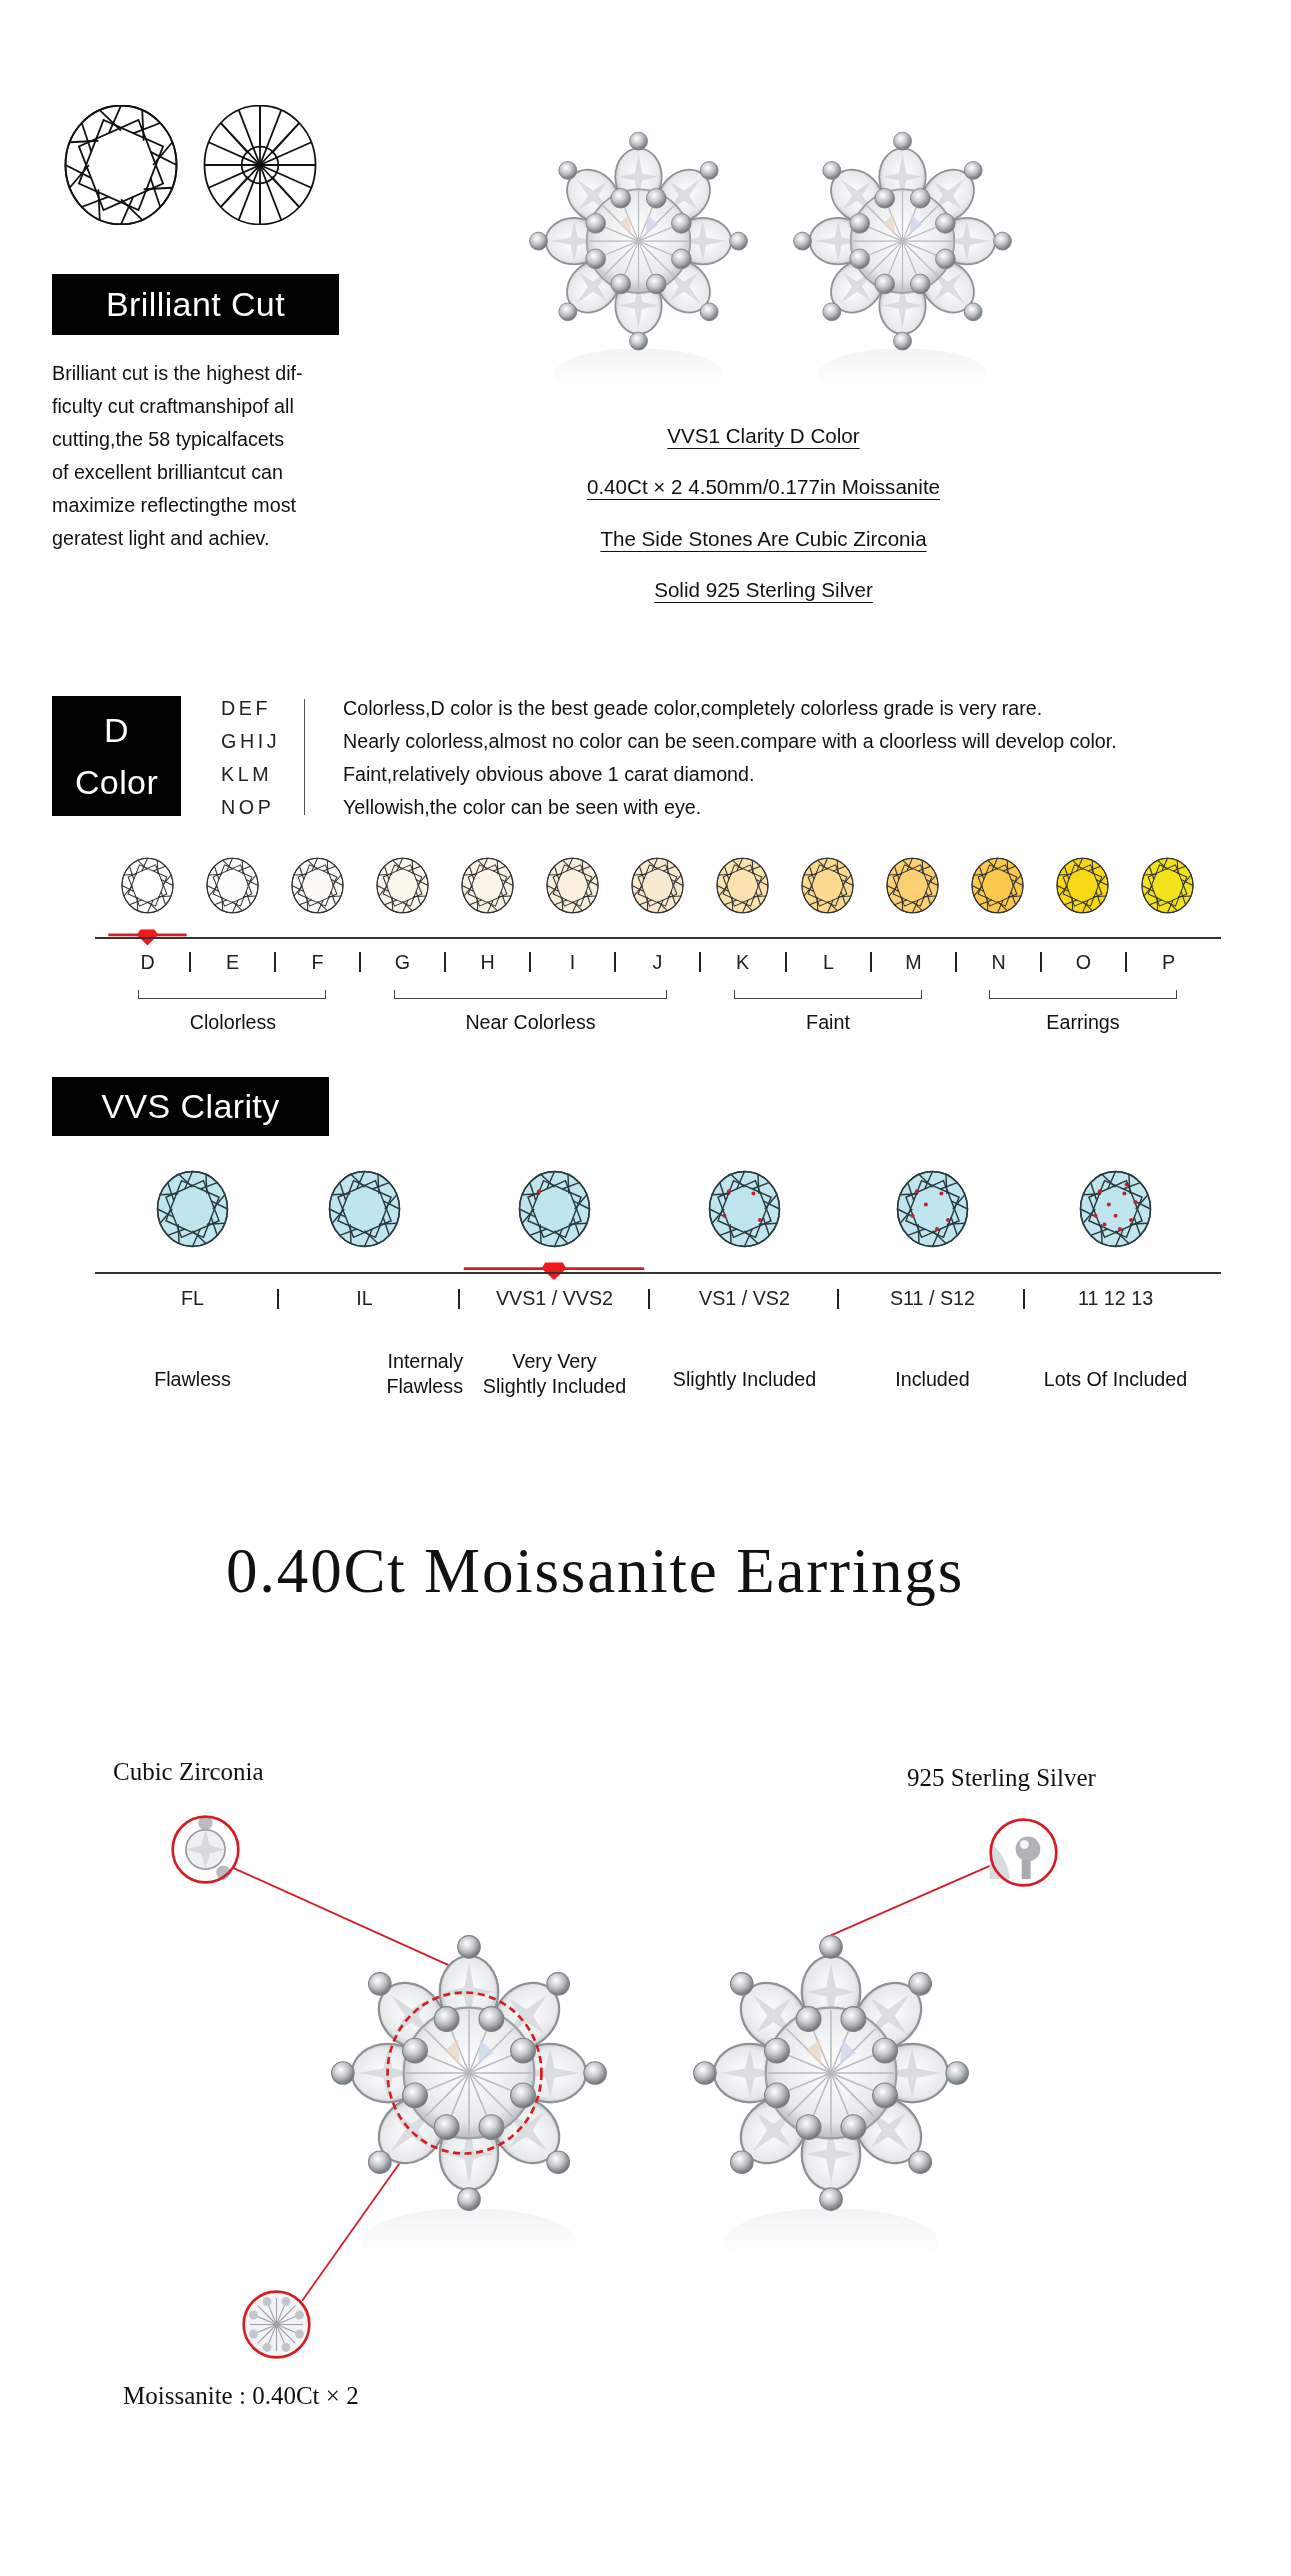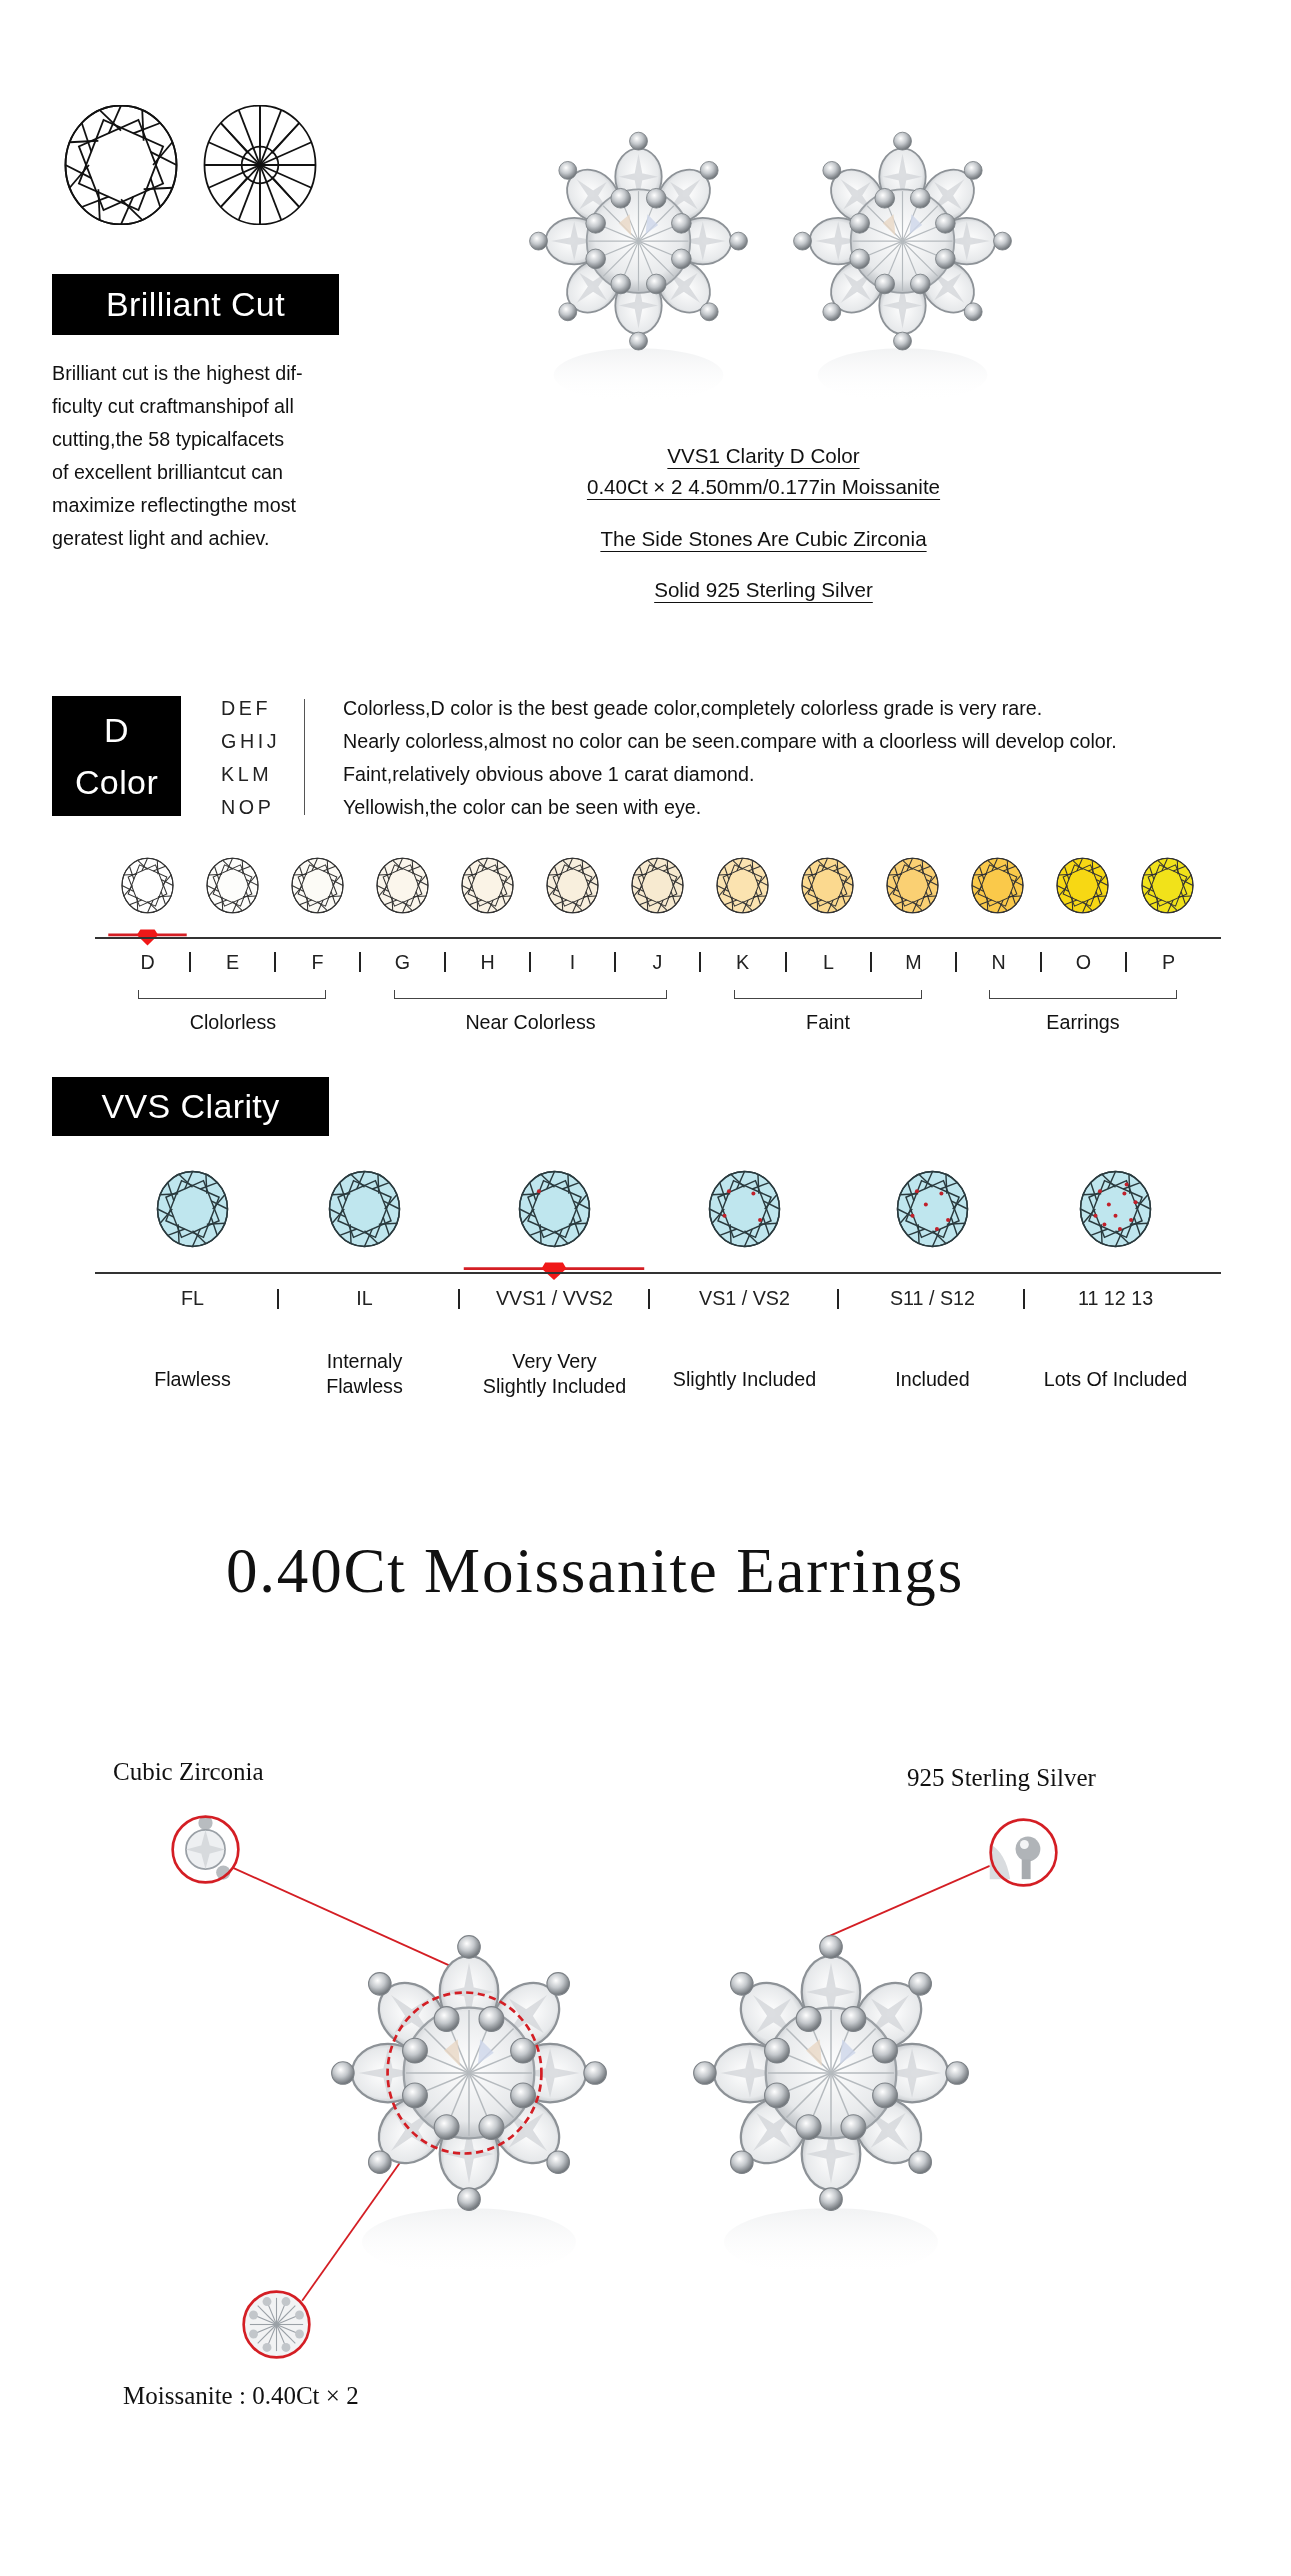--- a/index.html
+++ b/index.html
@@ -281,21 +281,21 @@
     <circle cx="0.0" cy="-112.0" r="10" fill="url(#prong)" stroke="#7d8287" stroke-width="1"></circle>
     <circle cx="79.2" cy="-79.2" r="10" fill="url(#prong)" stroke="#7d8287" stroke-width="1"></circle>
     <circle cx="112.0" cy="0.0" r="10" fill="url(#prong)" stroke="#7d8287" stroke-width="1"></circle>
     <circle cx="79.2" cy="79.2" r="10" fill="url(#prong)" stroke="#7d8287" stroke-width="1"></circle>
     <circle cx="0.0" cy="112.0" r="10" fill="url(#prong)" stroke="#7d8287" stroke-width="1"></circle>
     <circle cx="-79.2" cy="79.2" r="10" fill="url(#prong)" stroke="#7d8287" stroke-width="1"></circle>
     <circle cx="-112.0" cy="0.0" r="10" fill="url(#prong)" stroke="#7d8287" stroke-width="1"></circle>
     <circle cx="-79.2" cy="-79.2" r="10" fill="url(#prong)" stroke="#7d8287" stroke-width="1"></circle>
   </svg>
 
-<div class="spec-line" style="top:424px;margin-top:20px;"><span>VVS1 Clarity D Color</span></div>
+<div class="spec-line" style="top:424px;"><span>VVS1 Clarity D Color</span></div>
 <div class="spec-line" style="top:475px;"><span>0.40Ct × 2  4.50mm/0.177in Moissanite</span></div>
 <div class="spec-line" style="top:527px;"><span>The Side Stones Are Cubic Zirconia</span></div>
 <div class="spec-line" style="top:578px;"><span>Solid 925 Sterling Silver</span></div>
 
 <div class="black-box" style="left:52px;top:696px;width:129px;height:120px;flex-direction:column;font-size:34px;line-height:52px;">
   <span>D</span>
   <span>Color</span>
 </div>
 <div class="vsep"></div>
 <div class="grade-table">
@@ -721,21 +721,21 @@
         <line x1="-22.3" y1="23.8" x2="-7.0" y2="18.0"></line>
         <line x1="-29.1" y1="12.9" x2="-18.2" y2="0.0"></line>
         <line x1="-31.5" y1="0.0" x2="-16.8" y2="7.4"></line>
         <line x1="-29.1" y1="-12.9" x2="-12.9" y2="-13.8"></line>
         <line x1="-22.3" y1="-23.8" x2="-16.8" y2="-7.4"></line>
         <line x1="-12.1" y1="-31.1" x2="-0.0" y2="-19.5"></line>
         <ellipse cx="0" cy="0" rx="31.5" ry="33.705000000000005" fill="none"></ellipse>
       </g>
     </svg>
     <div class="clar-grade" style="left: 275px; width: 179px; top: 1287px;">IL</div>
-    <div class="clar-desc" style="left: 266px; width: 197px; top: 1349px;">
+    <div class="clar-desc" style="left: 266px; width: 197px; top: 1349px; text-align: right;">
       <div>Internaly</div>
       <div>Flawless</div>
     </div>
     <div class="tick" style="left: 458px; top: 1289px;"></div>
     <svg width="77" height="80" viewBox="-34 -36 68 72" class="gem" style="left: 516px; top: 1169px;">
       <g fill="none" stroke="#2a3a3e" stroke-width="1.3">
         <ellipse cx="0" cy="0" rx="31.5" ry="33.705000000000005" fill="#bfe6ee"></ellipse>
         <polygon points="9.9,-25.5 23.9,10.6 -9.9,25.5 -23.9,-10.6"></polygon>
         <polygon points="23.9,-10.6 9.9,25.5 -23.9,10.6 -9.9,-25.5"></polygon>
         <line x1="0.0" y1="-33.7" x2="-7.0" y2="-18.0"></line>

